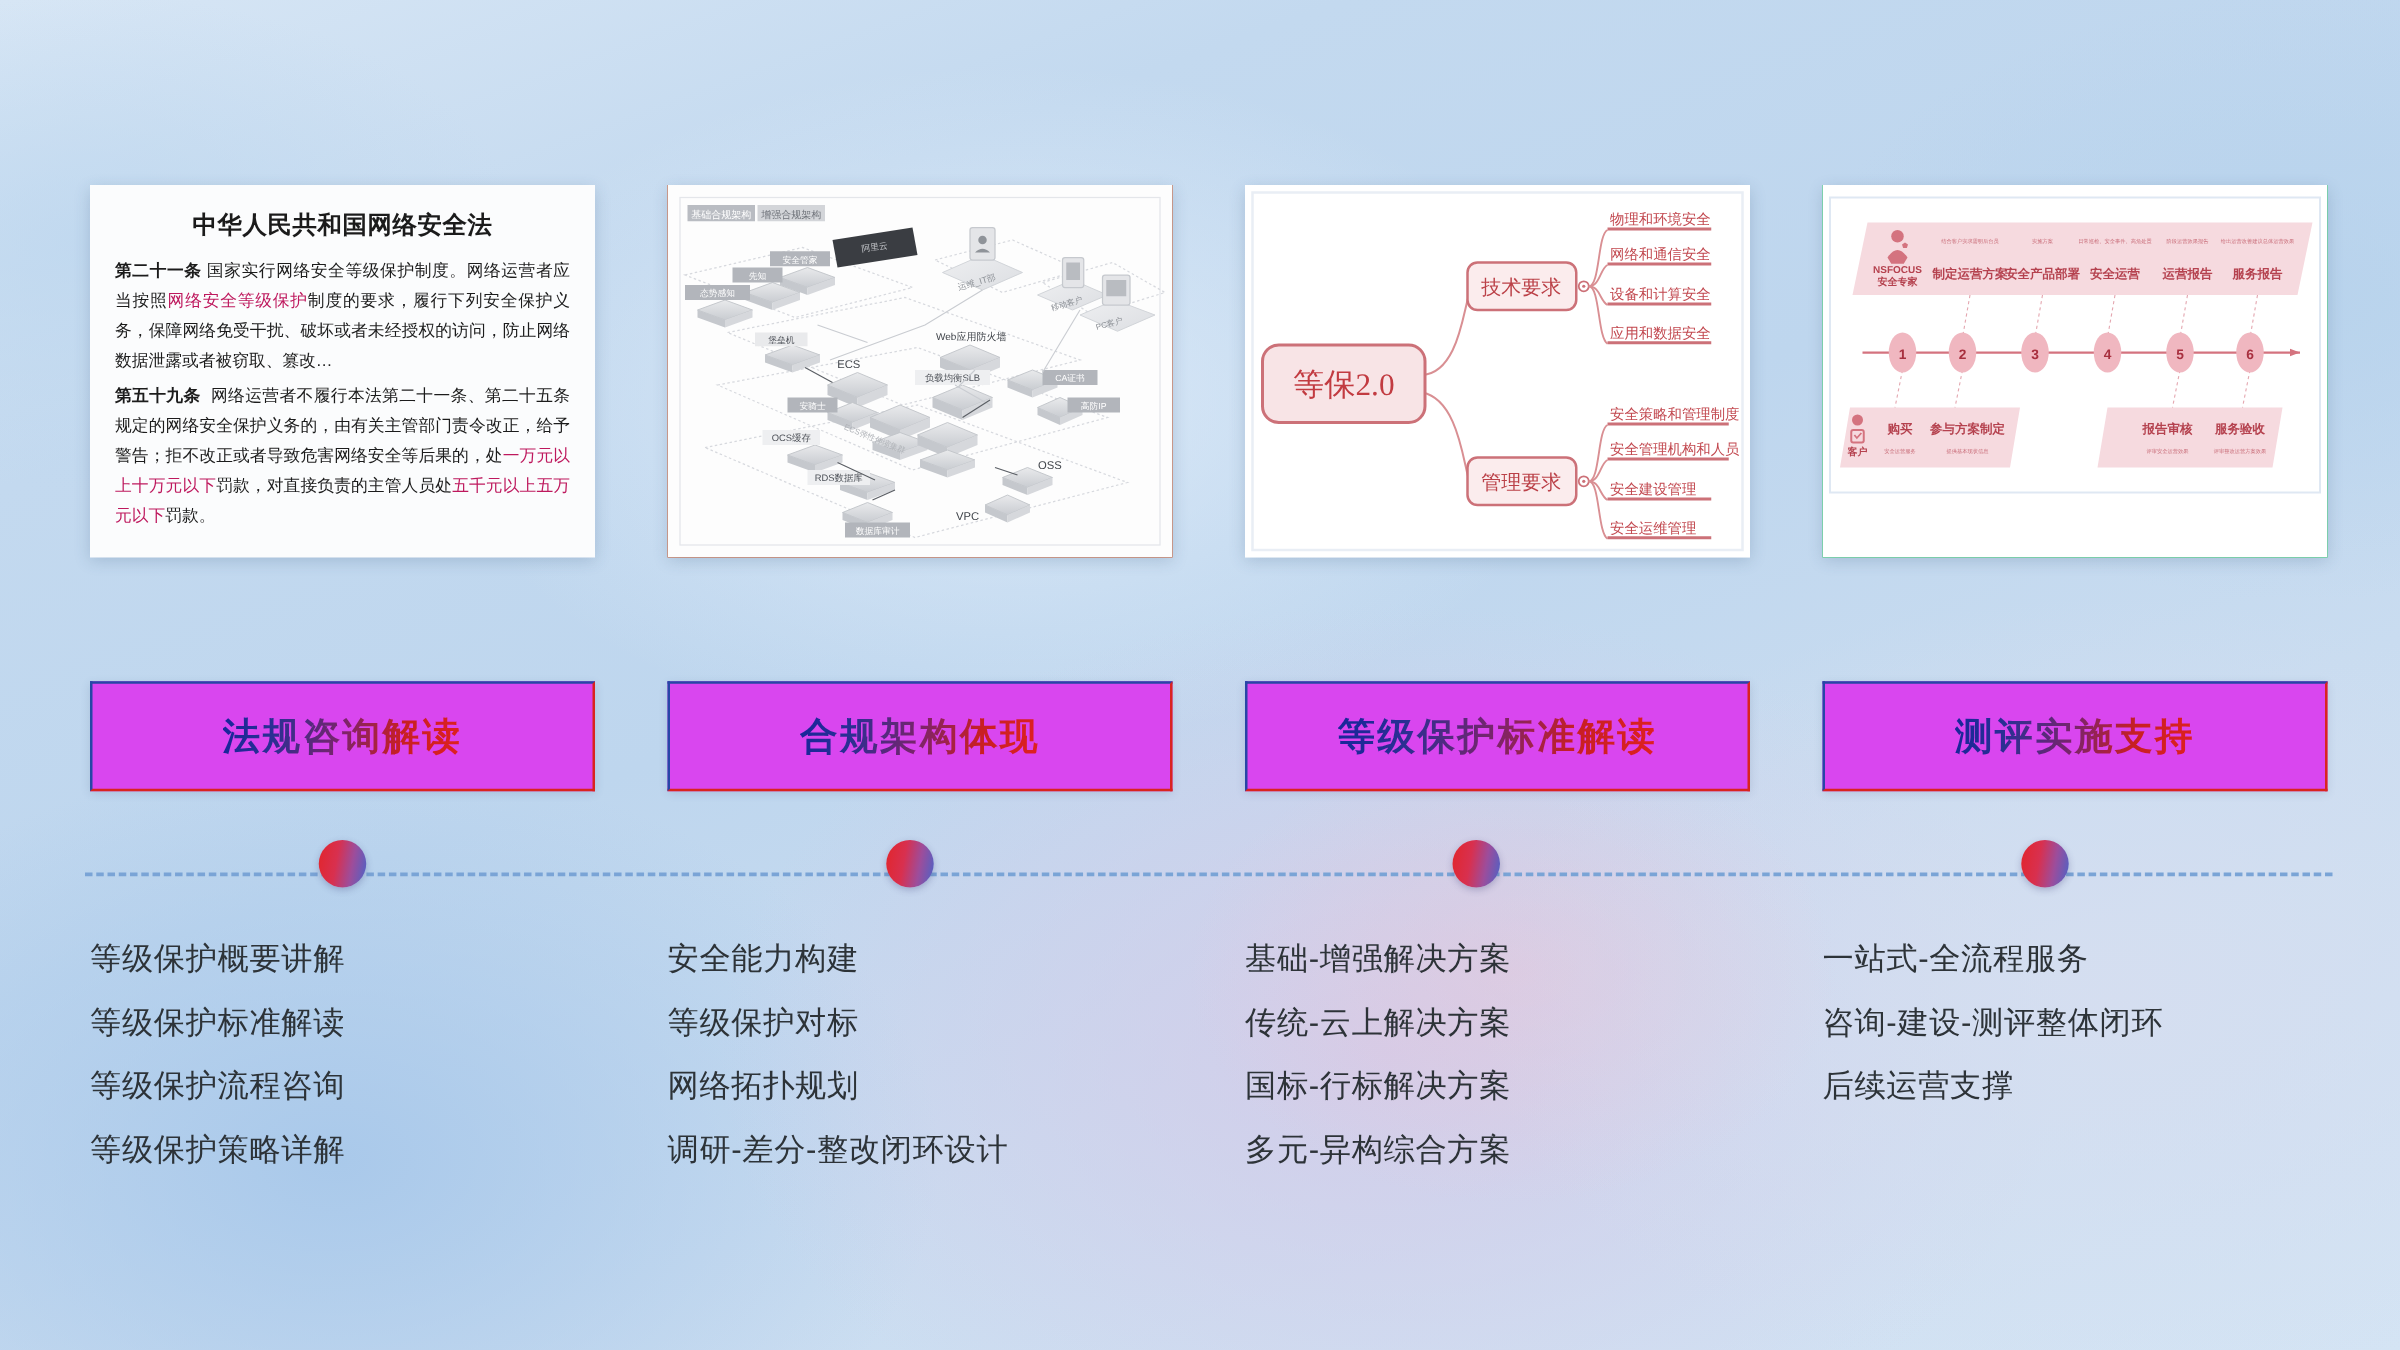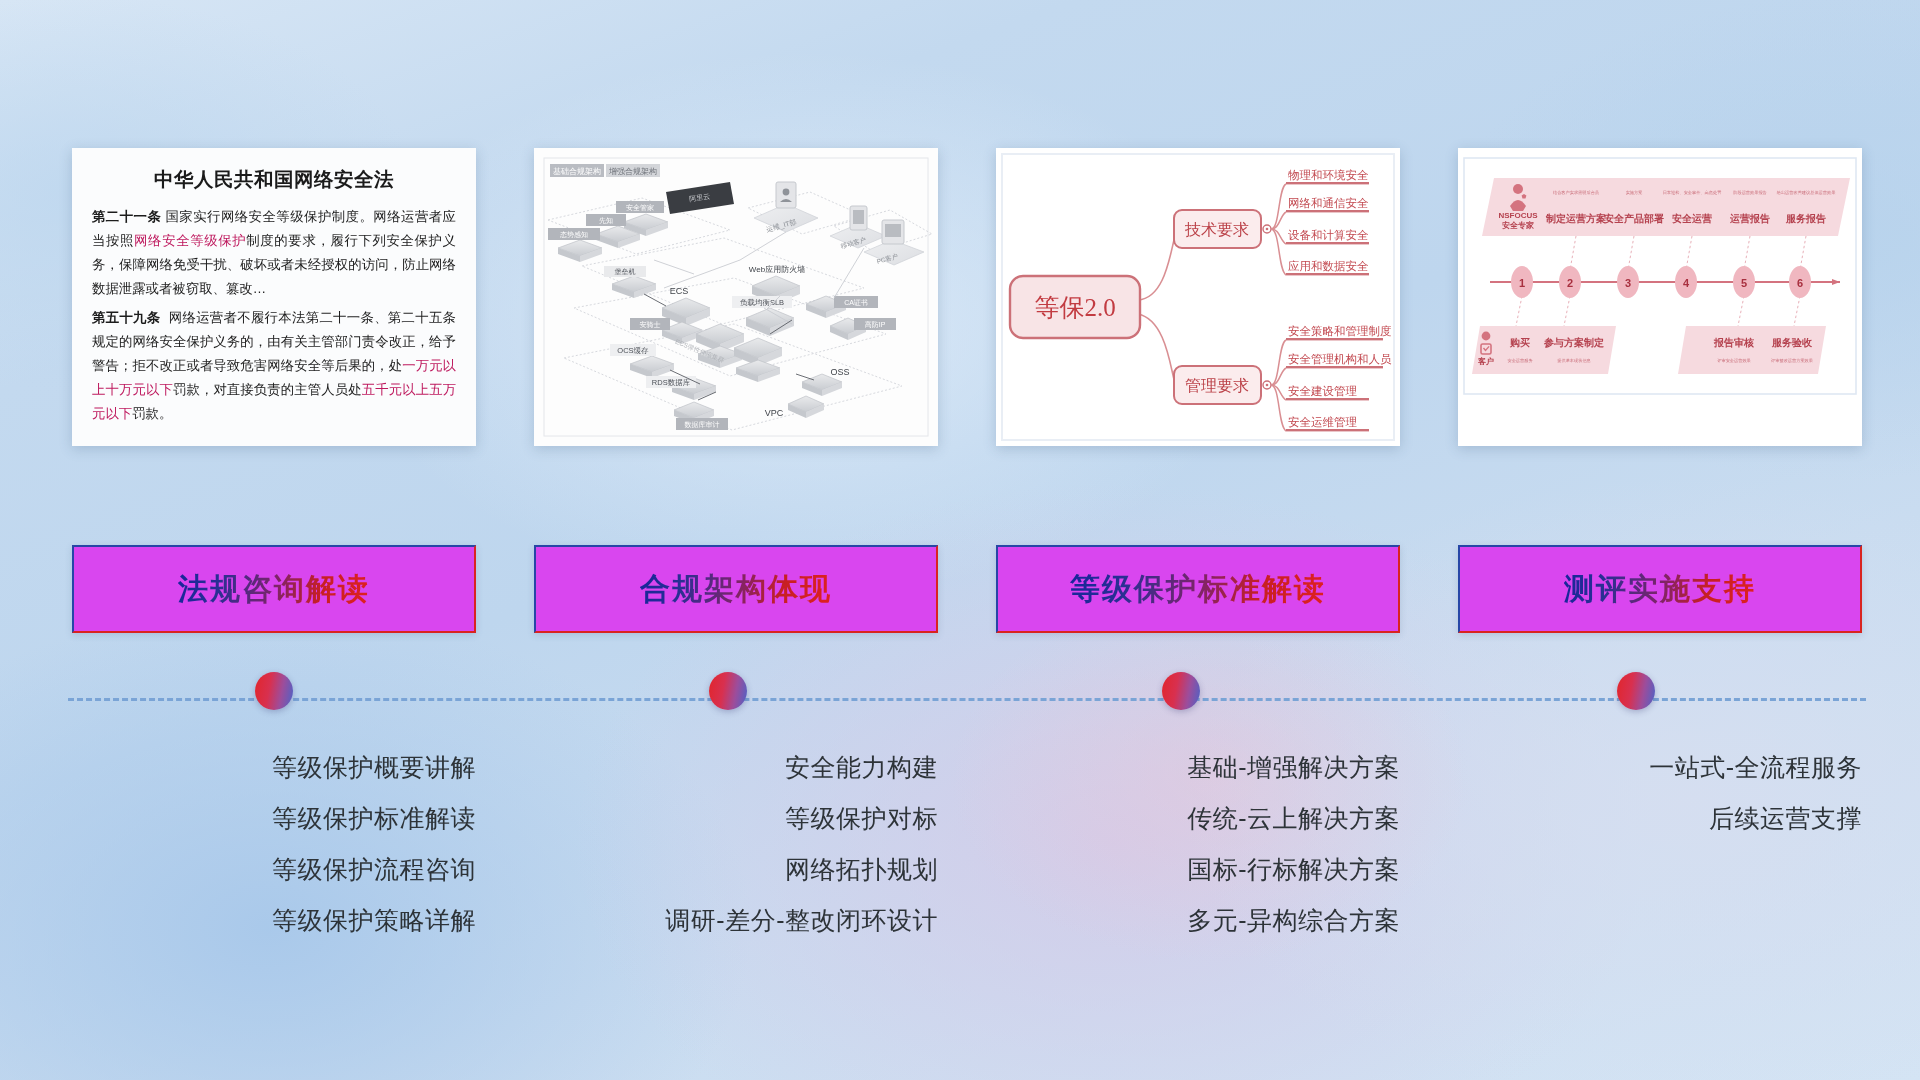--- a/index.html
+++ b/index.html
@@ -117,21 +117,21 @@
   .dot.d2 { left: 637px; }
   .dot.d3 { left: 1090px; }
   .dot.d4 { left: 1545px; }
 
   
   .lists-row {
     position: absolute; top: 742px; left: 72px; width: 1790px; height: 230px;
     display: flex; justify-content: space-between;
   }
   .list-col {
-    width: 404px; display: flex; flex-direction: column; align-items: flex-end;
+    width: 404px; display: flex; flex-direction: column; align-items: flex-start;
   }
   .list-item {
     font-size: 25px; color: #2d3338; line-height: 51px; letter-spacing: .5px;
     white-space: nowrap;
   }
 </style>
 </head>
 <body>
 
 <div id="bg">
@@ -555,17 +555,18 @@
       <div class="list-item">调研-差分-整改闭环设计</div>
     </div>
     <div class="list-col">
       <div class="list-item">基础-增强解决方案</div>
       <div class="list-item">传统-云上解决方案</div>
       <div class="list-item">国标-行标解决方案</div>
       <div class="list-item">多元-异构综合方案</div>
     </div>
     <div class="list-col">
       <div class="list-item">一站式-全流程服务</div>
+      <div class="list-item">咨询-建设-测评整体闭环</div>
       <div class="list-item">后续运营支撑</div>
     </div>
   </div>
 
 </div>
 
 </body></html>

